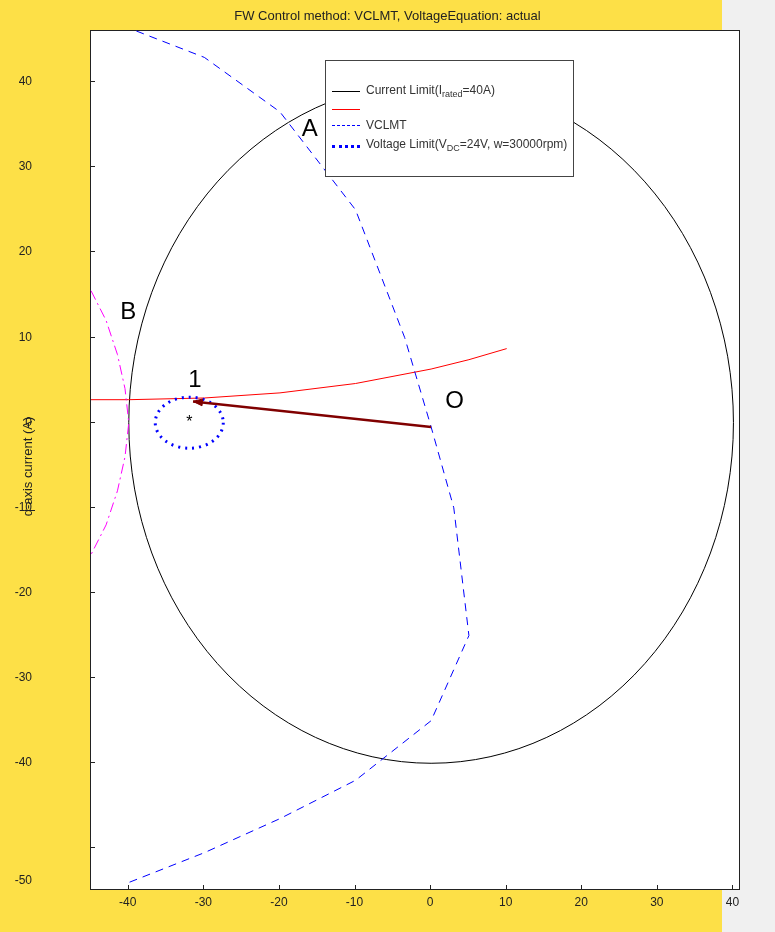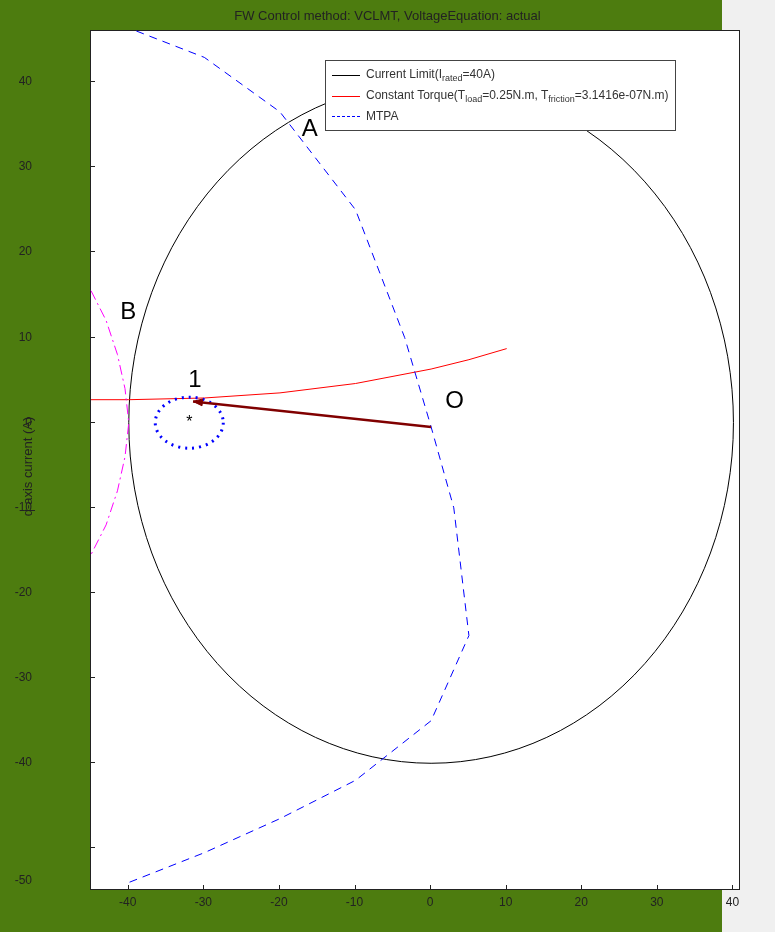--- a/index.html
+++ b/index.html
@@ -10,21 +10,21 @@
     background: #f0f0f0;
     font-family: Helvetica, Arial, sans-serif;
     font-size: 12px;
     color: #333;
   }
   .figure {
     position: absolute;
     left: 0; top: 0;
     width: 722px;
     height: 932px;
-    background: #4d7c0f;
+    background: #fde047;
   }
   .title {
     position: absolute;
     top: 8px;
     left: 0;
     width: 775px;
     text-align: center;
     font-size: 13px;
     color: #222;
   }
@@ -91,21 +91,21 @@
     height: 1px;
     width: 5px;
     background: #222;
     left: 90px;
   }
   .legend {
     position: absolute;
     background: #fff;
     border: 1px solid #444;
     font-size: 12px;
-    padding: 4px 6px;
+    padding: 20px 6px;
     line-height: 1.6;
   }
   .legend-row {
     display: flex;
     align-items: center;
     gap: 6px;
     white-space: nowrap;
   }
   .legend-swatch {
     width: 28px;
@@ -212,22 +212,27 @@
       <div class="legend-row">
         <span class="legend-swatch">
           <span class="line" style="border-top: 1.5px solid rgb(0, 0, 0);"></span>
         </span>
         <span>Current Limit(I<sub>rated</sub>=40A)</span>
       </div>
       <div class="legend-row">
         <span class="legend-swatch">
           <span class="line" style="border-top: 1.5px solid rgb(255, 0, 0);"></span>
         </span>
-        <span>Constant Torque(T<sub>load</sub>=0.25N.m, T<sub>friction</sub>=3.1416e-07N.m)</span>
       </div>
       <div class="legend-row">
         <span class="legend-swatch">
           <span class="line" style="border-top: 1.5px dashed rgb(0, 0, 255);"></span>
         </span>
-        <span>MTPA</span>
+        <span>VCLMT</span>
+      </div>
+      <div class="legend-row">
+        <span class="legend-swatch">
+          <span class="line" style="border-top: 3px dotted rgb(0, 0, 255);"></span>
+        </span>
+        <span>Voltage Limit(V<sub>DC</sub>=24V, w=30000rpm)</span>
       </div>
     </div>
 </div>
 
 </body></html>

